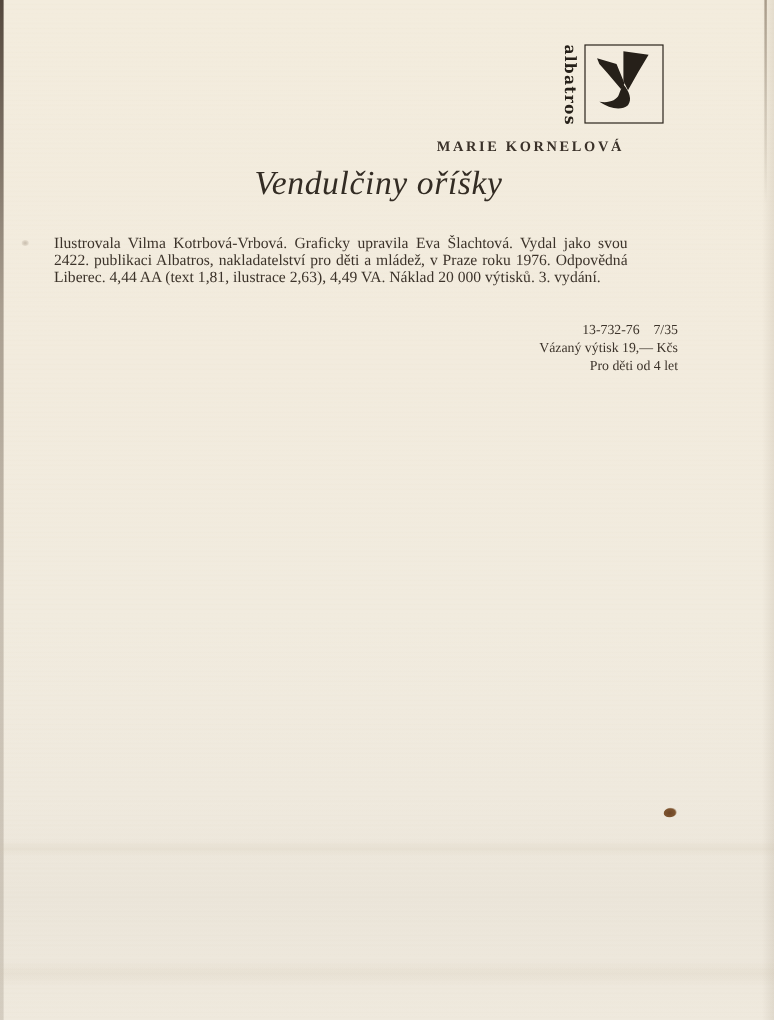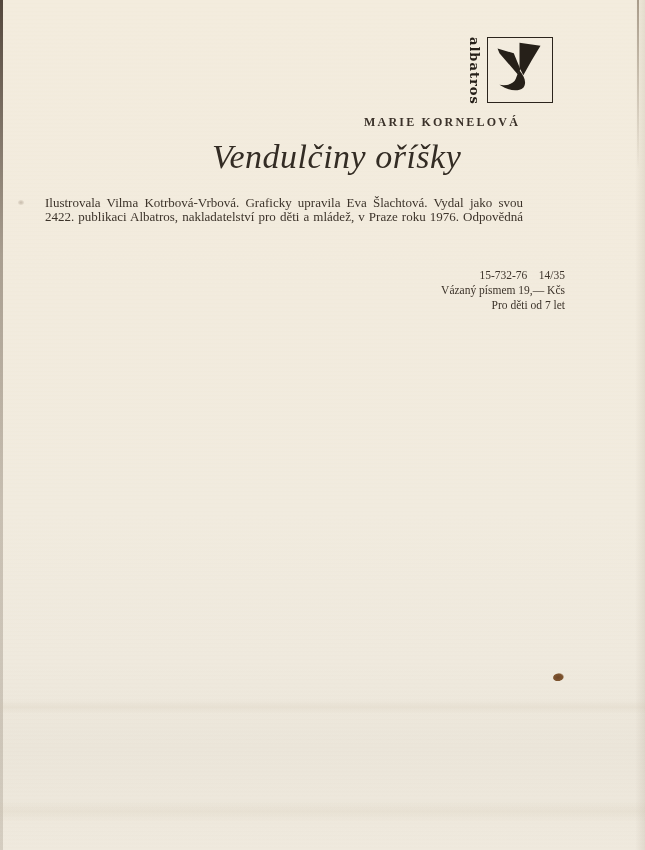--- a/index.html
+++ b/index.html
@@ -57,21 +57,21 @@
   .author{
     position:absolute;left:364px;top:115px;
     font-size:12px;letter-spacing:2.2px;
     color:#3a3129;
     font-weight:600;
     white-space:pre;
   }
   .book-title{
     position:absolute;left:212px;top:138px;
     font-style:italic;
-    font-size:34px;
+    font-size:28px;
     letter-spacing:0.5px;
     color:#332c24;
     white-space:pre;
   }
 
   
   .colophon{
     position:absolute;left:45px;top:196px;width:478px;
     font-size:13px;
     color:#3c332a;
@@ -135,24 +135,25 @@
                C20,50.5 27,48 29,43 C30.5,39 31.5,36 33,34 Z" fill="#262019"></path>
     </svg>
   </div>
 
   <div class="author">MARIE KORNELOVÁ</div>
   <div class="book-title">Vendulčiny oříšky</div>
 
   <div class="colophon">
     <div class="line just">Ilustrovala Vilma Kotrbová-Vrbová. Graficky upravila Eva Šlachtová. Vydal jako svou</div>
     <div class="line just">2422. publikaci Albatros, nakladatelství pro děti a mládež, v Praze roku 1976. Odpovědná</div>
+    <div class="line">Liberec. 4,44 AA (text 1,81, ilustrace 2,63), 4,49 VA. Náklad 20 000 výtisků. 3. vydání.</div>
   </div>
 
   <div class="edition">
-    <div>15-732-76    14/35</div>
-    <div>Vázaný písmem 19,— Kčs</div>
-    <div>Pro děti od 7 let</div>
+    <div>13-732-76    7/35</div>
+    <div>Vázaný výtisk 19,— Kčs</div>
+    <div>Pro děti od 4 let</div>
   </div>
 
   <div class="speck"></div>
   <div class="smudge"></div>
 
 </div>
 
 </body></html>

